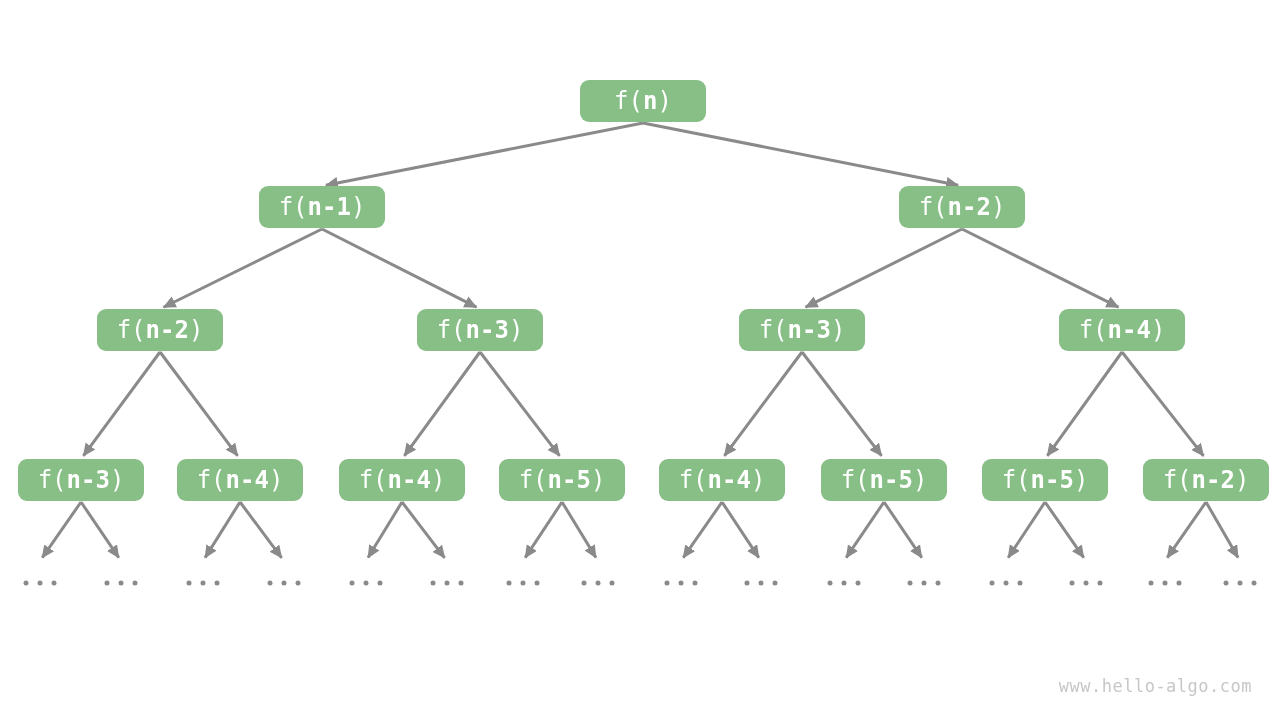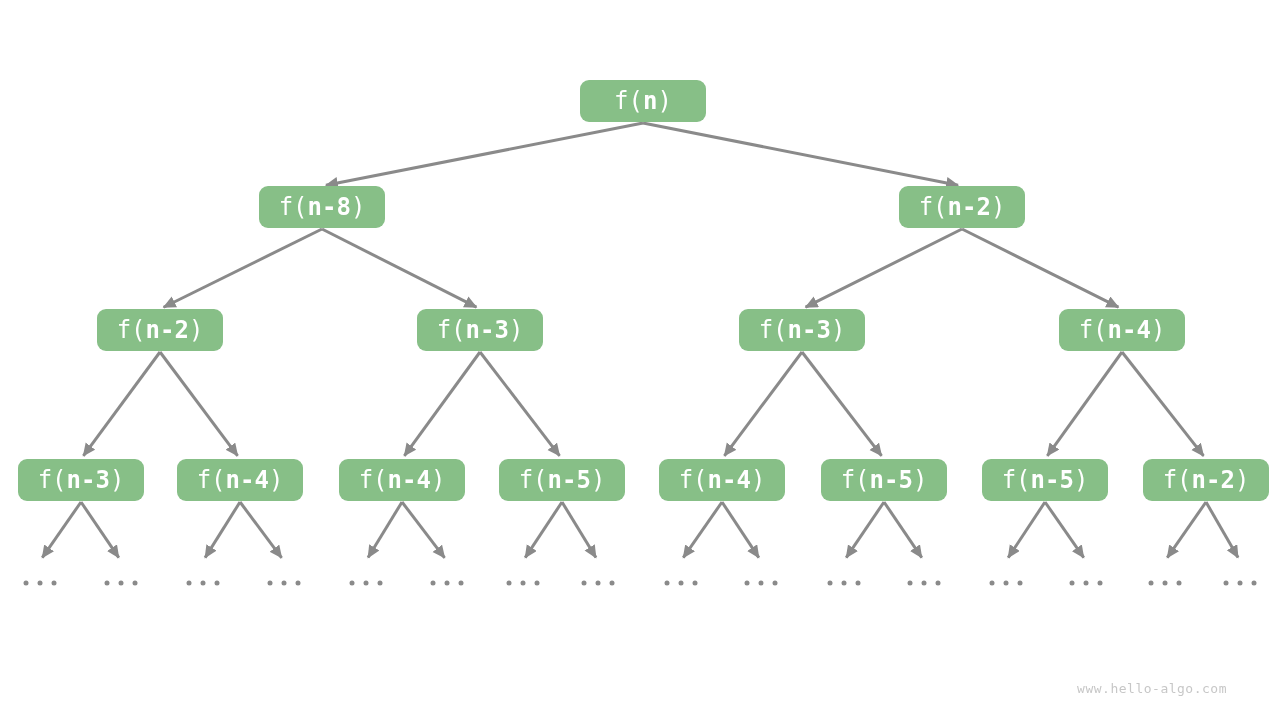--- a/index.html
+++ b/index.html
@@ -21,22 +21,22 @@
   }
   .node .mid { font-weight: bold; }
   .dots {
     position: absolute;
     display: flex; gap: 9px; align-items: center;
     transform: translate(-50%, -50%);
   }
   .dot { width: 5px; height: 5px; border-radius: 50%; }
   .watermark {
     position: absolute;
-    right: 53px; bottom: 24px;
-    font-size: 13px;
+    right: 28px; bottom: 24px;
+    font-size: 17px;
     letter-spacing: 0.5px;
   }
 </style>
 </head>
 <body style="background: rgb(255, 255, 255);">
 
 <div id="diagram">
   <svg id="edges-svg" xmlns="http://www.w3.org/2000/svg">
     <defs>
       <marker id="arrowhead" markerUnits="userSpaceOnUse" markerWidth="14" markerHeight="13" refX="12" refY="6" orient="auto">
@@ -75,21 +75,21 @@
       <line x1="1206" y1="502" x2="1238.0028055044834" y2="557.5342801401329" stroke="#8a8a8a" stroke-width="3" marker-end="url(#arrowhead)"></line>
     </svg>
   <div id="nodes-layer">
       <div class="node" style="left: 580px; top: 80px; background: rgb(135, 191, 135); color: rgb(255, 255, 255);">
         <span class="pre">f(</span>
         <span class="mid">n</span>
         <span class="post">)</span>
       </div>
       <div class="node" style="left: 259px; top: 186px; background: rgb(135, 191, 135); color: rgb(255, 255, 255);">
         <span class="pre">f(</span>
-        <span class="mid">n-8</span>
+        <span class="mid">n-1</span>
         <span class="post">)</span>
       </div>
       <div class="node" style="left: 899px; top: 186px; background: rgb(135, 191, 135); color: rgb(255, 255, 255);">
         <span class="pre">f(</span>
         <span class="mid">n-2</span>
         <span class="post">)</span>
       </div>
       <div class="node" style="left: 97px; top: 309px; background: rgb(135, 191, 135); color: rgb(255, 255, 255);">
         <span class="pre">f(</span>
         <span class="mid">n-2</span>

